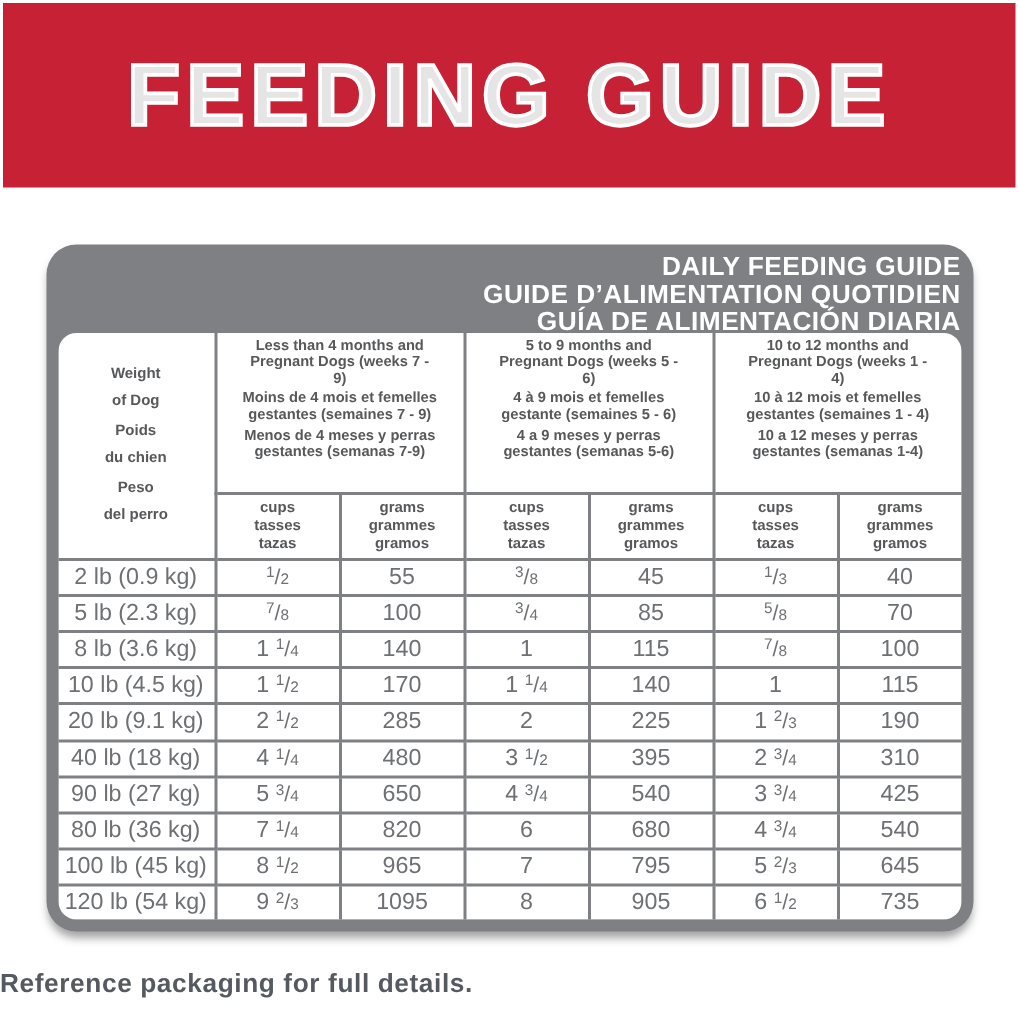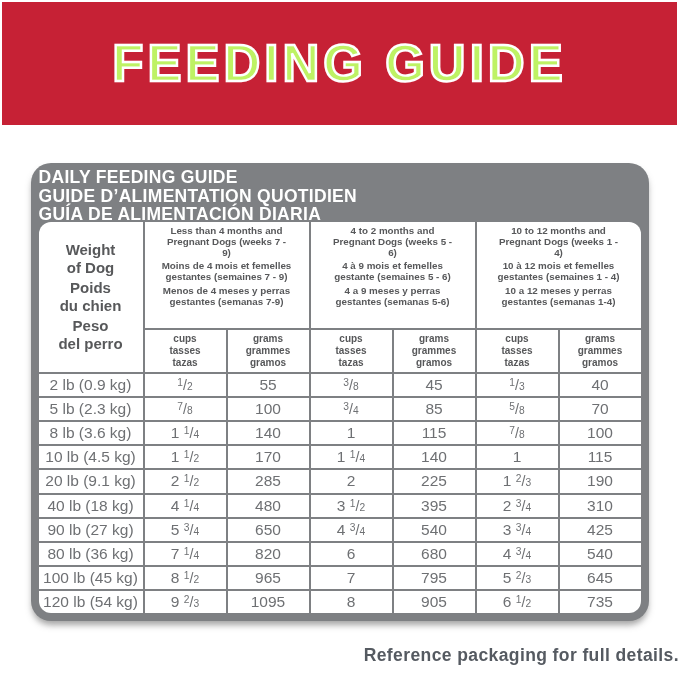--- a/index.html
+++ b/index.html
@@ -7,55 +7,55 @@
     width:679px;height:679px;background:#ffffff;
     font-family:"Liberation Sans","DejaVu Sans",sans-serif;
     position:relative;overflow:hidden;
   }
   
   .banner{
     margin:2px 2px 0 2px;height:123px;background:#C62135;
     display:flex;align-items:center;justify-content:center;
   }
   .banner span{
-    color:#bef264;font-weight:bold;font-size:51px;letter-spacing:4px;
+    color:#e5e5e5;font-weight:bold;font-size:58px;letter-spacing:4px;
     -webkit-text-stroke:2.4px #ffffff;white-space:nowrap;
   }
   
   .guide{
     width:602px;margin:38px auto 0 auto;background:#7E8083;
     border-radius:20px;padding:0 8px 8px 8px;
     box-shadow:0 5px 6px -1px rgba(90,90,90,0.55);
   }
   .guide-header{
-    height:54px;padding-top:5px;text-align:left;color:#ffffff;
+    height:54px;padding-top:5px;text-align:right;color:#ffffff;
     font-weight:bold;font-size:17.5px;line-height:18.5px;letter-spacing:0.3px;
   }
   .panel{
     background:#ffffff;border-radius:12px;overflow:hidden;
   }
   table{
     border-collapse:collapse;width:calc(100% + 4px);margin:-2px;
     table-layout:fixed;
   }
   th,td{border:2px solid #7E8083;text-align:center;vertical-align:middle;padding:0;}
-  .wcol{width:104px;font-size:15px;font-weight:bold;color:#57585A;line-height:17.5px;}
+  .wcol{width:104px;font-size:10px;font-weight:bold;color:#57585A;line-height:17.5px;}
   .wcol .wgrp{margin:3px 0;}
   .gcell{font-size:9.8px;font-weight:bold;color:#57585A;line-height:10.8px;padding:4px 17px;}
   .gl{margin-bottom:3px;}
   .gl:last-child{margin-bottom:16px;}
   .ucell{width:83px;font-size:10px;font-weight:bold;color:#57585A;line-height:12px;padding:3px 0;}
   tbody td{height:22.2px;font-size:15.5px;color:#6E7073;}
   .wcell{font-size:15.5px;}
   .nu{font-size:66%;vertical-align:0.42em;}
   .de{font-size:66%;vertical-align:0;}
   .sl{font-size:92%;}
   
   .footer{
-    margin-top:24px;text-align:right;color:#555A61;
+    margin-top:24px;text-align:left;color:#555A61;
     font-size:17.5px;font-weight:bold;letter-spacing:0.4px;
   }
 </style>
 </head>
 <body>
 
 <div class="banner">
   <span>FEEDING GUIDE</span>
 </div>
 
@@ -92,21 +92,21 @@
               <div>Moins de 4 mois et femelles</div>
               <div>gestantes (semaines 7 - 9)</div>
             </div>
             <div class="gl">
               <div>Menos de 4 meses y perras</div>
               <div>gestantes (semanas 7-9)</div>
             </div>
           </th>
           <th class="gcell" colspan="2">
             <div class="gl">
-              <div>4 to 2 months and</div>
+              <div>5 to 9 months and</div>
               <div>Pregnant Dogs (weeks 5 - 6)</div>
             </div>
             <div class="gl">
               <div>4 à 9 mois et femelles</div>
               <div>gestante (semaines 5 - 6)</div>
             </div>
             <div class="gl">
               <div>4 a 9 meses y perras</div>
               <div>gestantes (semanas 5-6)</div>
             </div>

